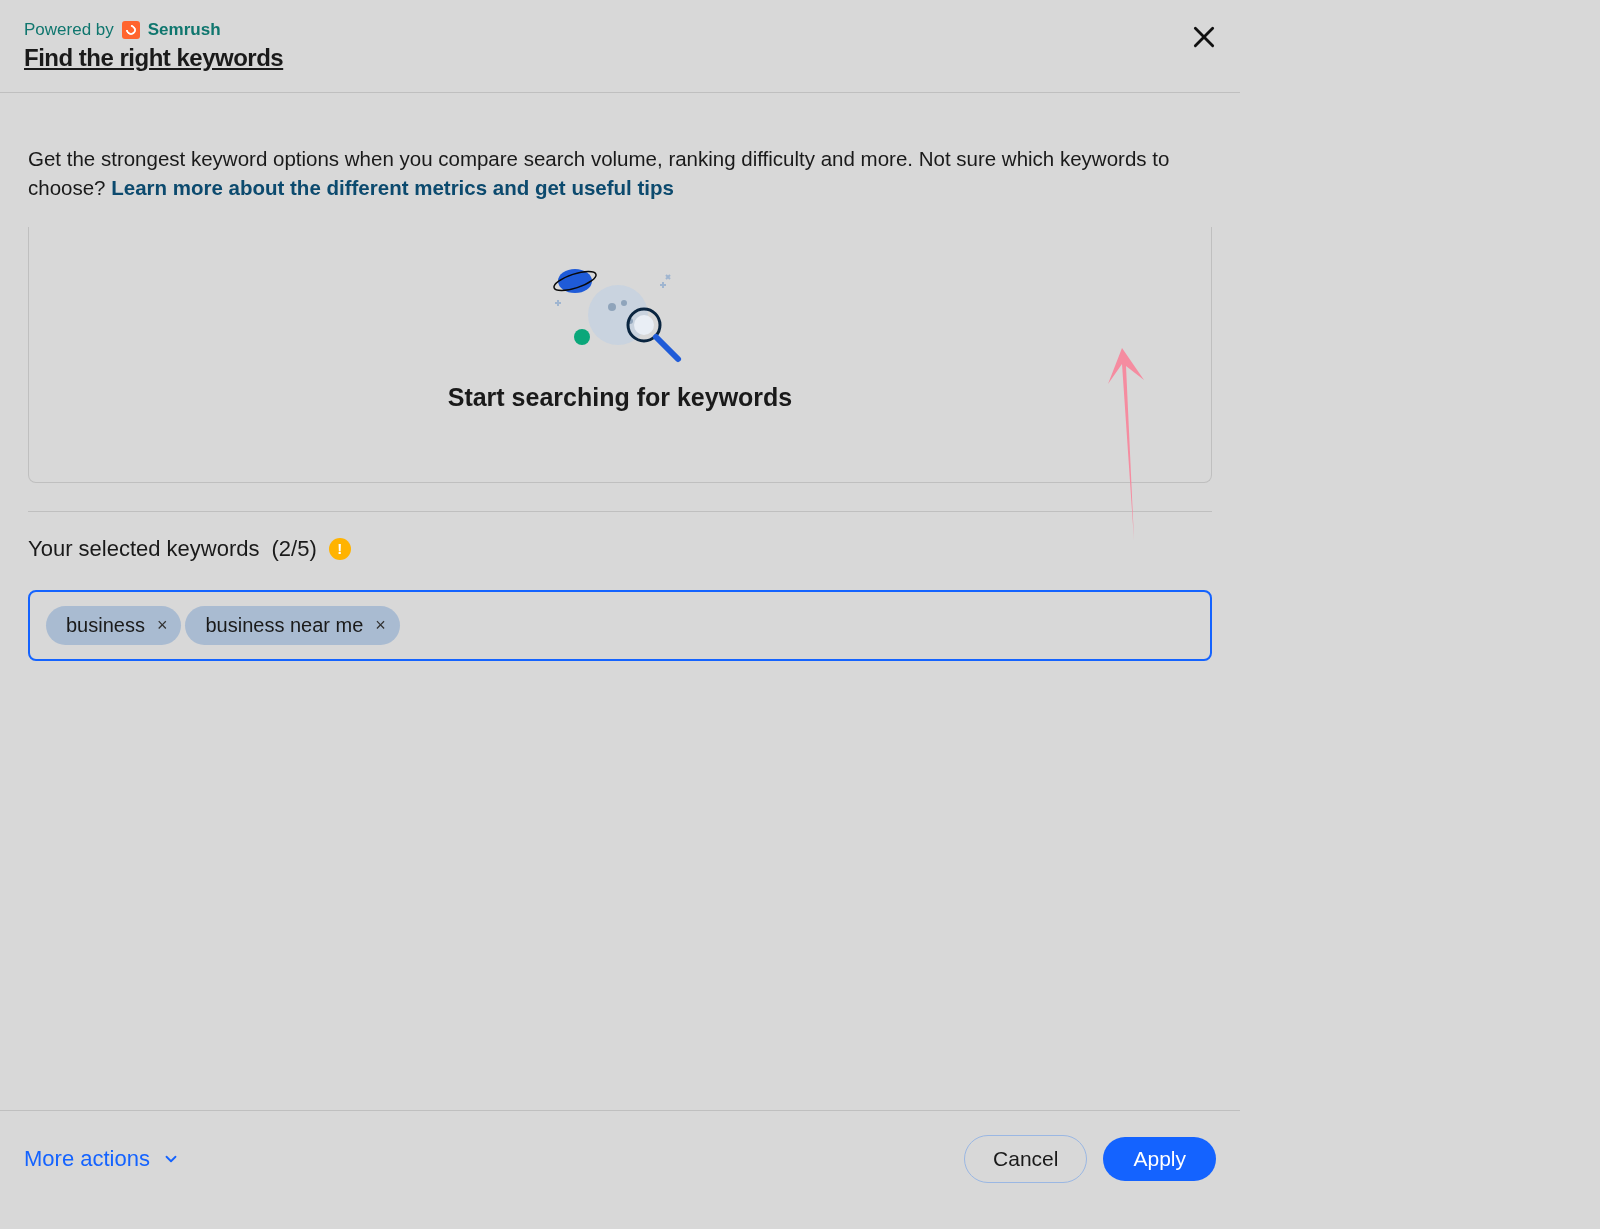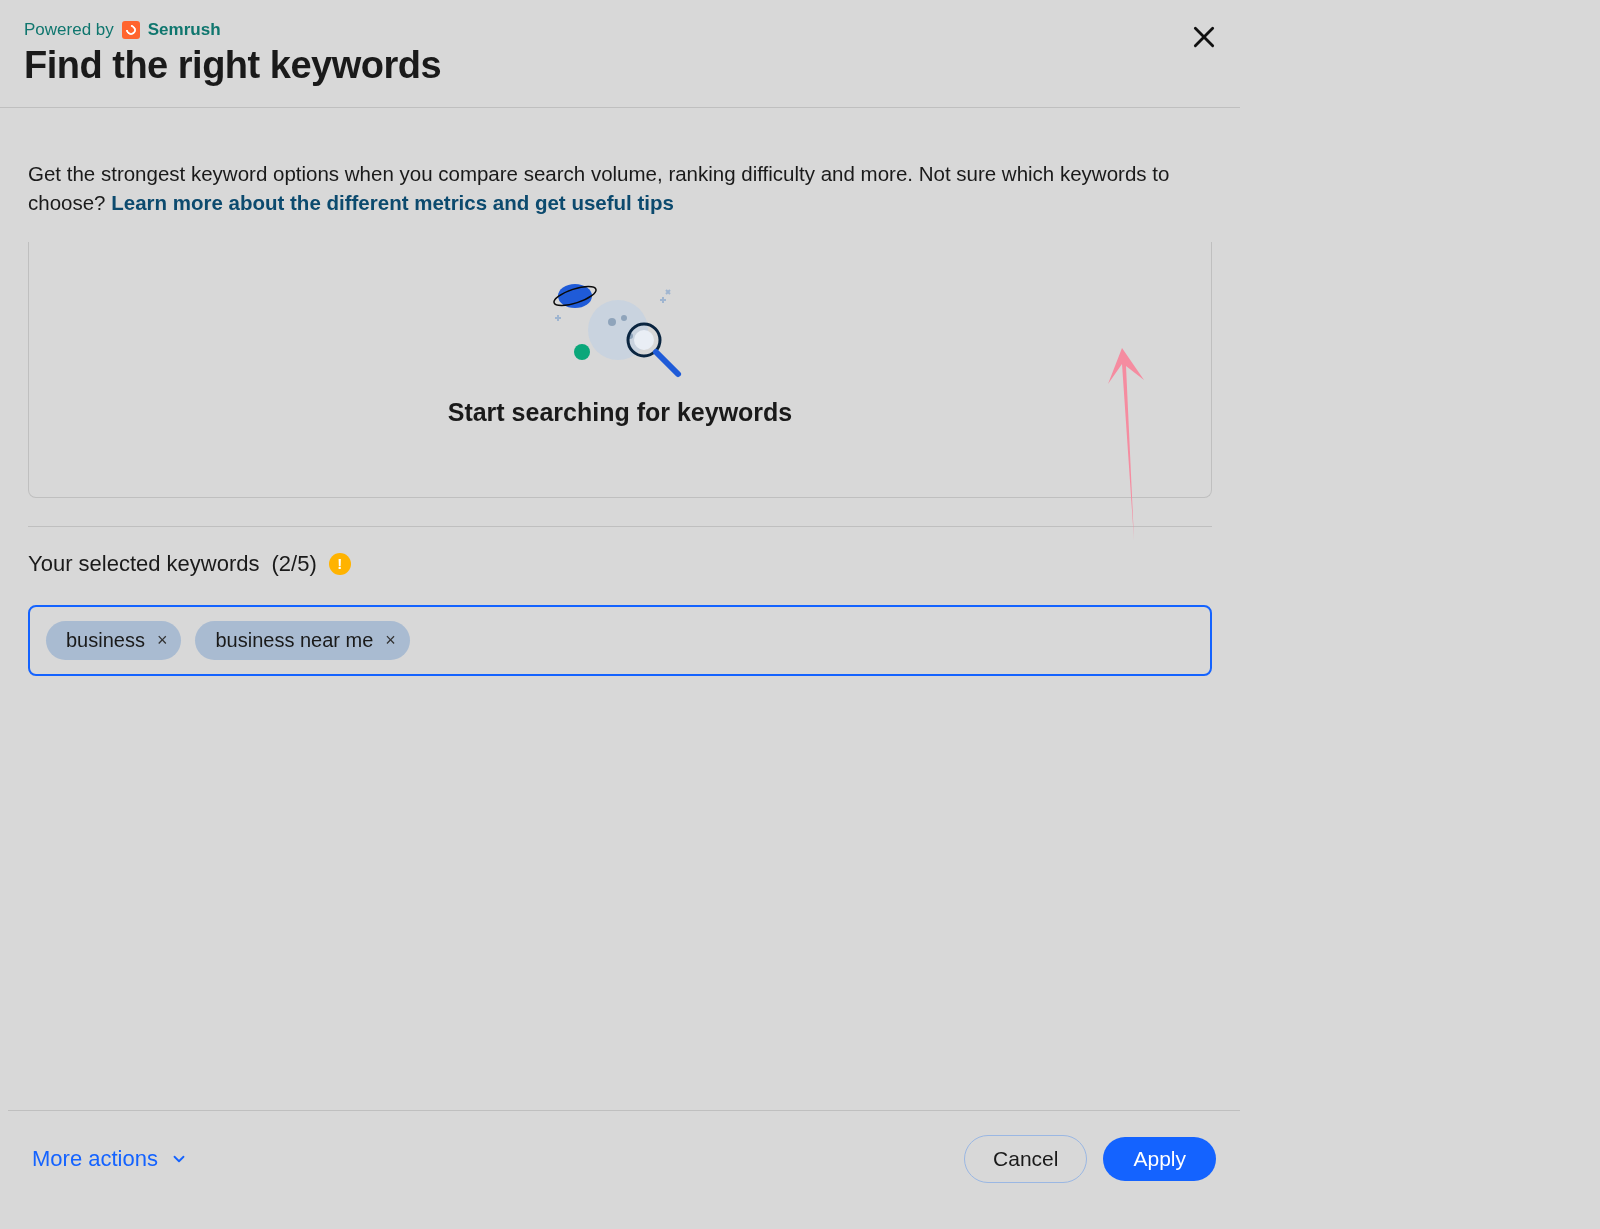--- a/index.html
+++ b/index.html
@@ -45,24 +45,25 @@
     position:absolute;
     left:4px; top:4px;
     width:6px; height:6px;
     border:2px solid #fff;
     border-radius:50%;
     border-left-color:transparent;
     transform:rotate(45deg);
   }
   .brand-name { font-weight: 700; }
   .page-title {
-    font-size: 38px;
+    font-size: 24px;
     font-weight: 700;
     letter-spacing: -0.5px;
     margin: 4px 0 0 0;
+    text-decoration: underline;
   }
   .close-btn {
     position: absolute;
     right: 20px; top: 22px;
     width: 32px; height: 32px;
     background: none;
     border: none;
     cursor: pointer;
     padding: 0;
   }
@@ -204,21 +205,21 @@
     color: #fff;
     font-weight: 700;
     font-size: 15px;
     display:flex; align-items:center; justify-content:center;
   }
   .chips {
     border: 2px solid #1463ff;
     border-radius: 8px;
     padding: 14px 16px;
     display: flex;
-    gap: 14px;
+    gap: 4px;
     background: rgba(255,255,255,0.0);
   }
   .chip {
     background: #a9bbd1;
     border-radius: 999px;
     padding: 8px 14px 8px 20px;
     font-size: 20px;
     display: flex;
     align-items: center;
     gap: 12px;
@@ -226,21 +227,21 @@
   }
   .chip .x {
     font-size: 18px;
     cursor: pointer;
     color:#333;
   }
 
   
   .footer {
     position: absolute;
-    left:8px; right:0;
+    left:0; right:0;
     bottom: 0;
     border-top: 1px solid #bfbfbf;
     padding: 24px 24px 46px 24px;
     display: flex;
     align-items: center;
     background:#d8d8d8;
   }
   .more-actions {
     color: #1463ff;
     font-size: 22px;

